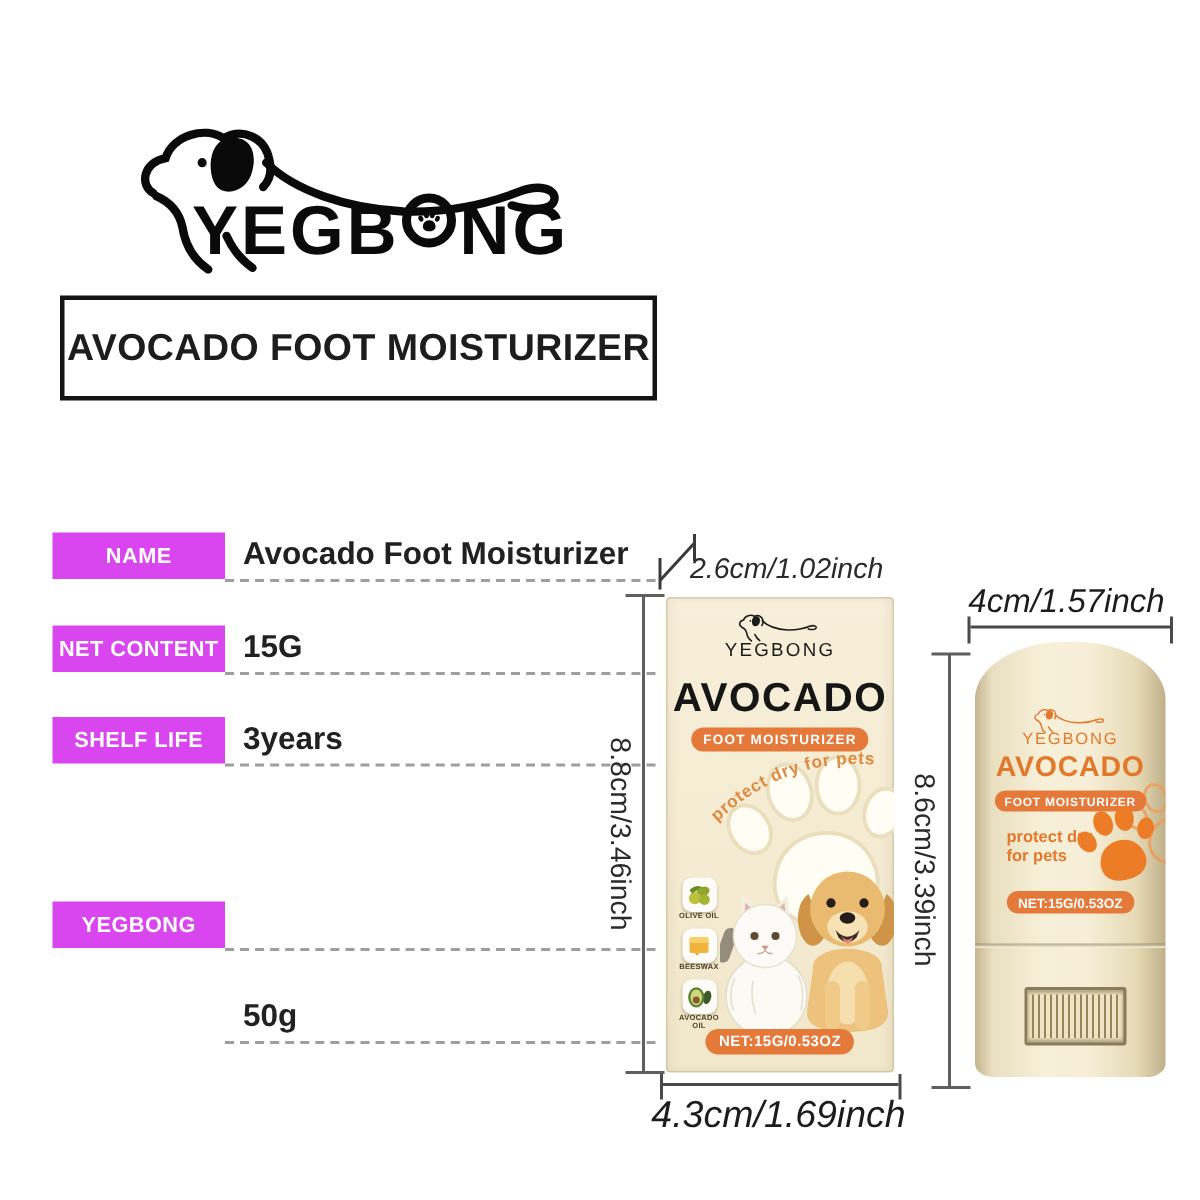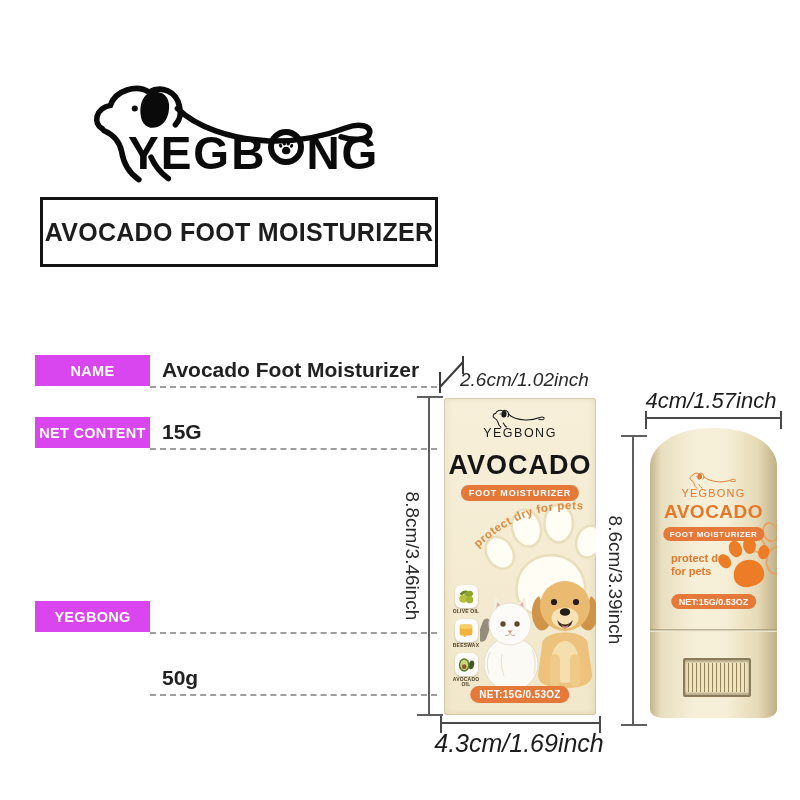--- a/index.html
+++ b/index.html
@@ -160,20 +160,25 @@
   </div>
 
   <div class="spec-row" style="top:355px">
     <div class="spec-label">NAME</div>
     <div class="spec-value">Avocado Foot Moisturizer</div>
     <div class="spec-dash"></div>
   </div>
   <div class="spec-row" style="top:417px">
     <div class="spec-label">NET CONTENT</div>
     <div class="spec-value">15G</div>
+    <div class="spec-dash"></div>
+  </div>
+  <div class="spec-row" style="top:478px">
+    <div class="spec-label">SHELF LIFE</div>
+    <div class="spec-value">3years</div>
     <div class="spec-dash"></div>
   </div>
   <div class="spec-row" style="top:601px">
     <div class="spec-label">YEGBONG</div>
     <div class="spec-dash"></div>
   </div>
   <div class="spec-row" style="top:663px">
     <div class="spec-value">50g</div>
     <div class="spec-dash"></div>
   </div>

